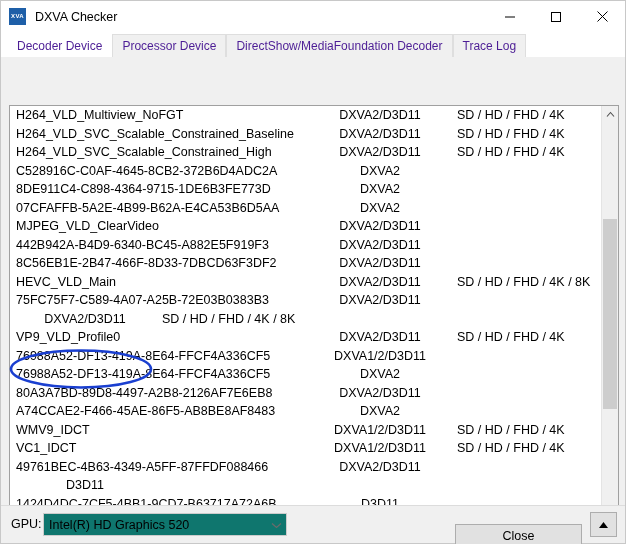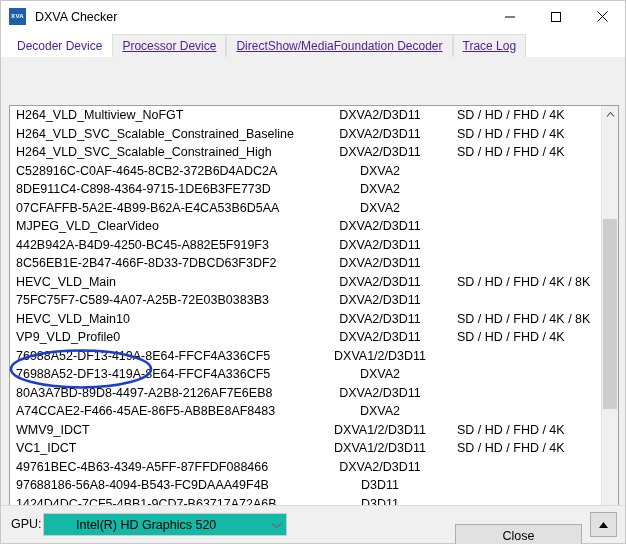--- a/index.html
+++ b/index.html
@@ -90,21 +90,20 @@
     background: #ffffff;
     border: 1px solid #ffffff;
     border-bottom: none;
     box-sizing: border-box;
     white-space: nowrap;
   }
   .tab.inactive {
     background: #f0f0f0;
     border: 1px solid #dedede;
     border-bottom: none;
-    text-decoration: underline;
   }
   .tab.active {
     background: #ffffff;
     border: 1px solid #ffffff;
     font-weight: normal;
   }
 
   
   #client {
     flex: 1 1 auto;
@@ -216,26 +215,25 @@
   #gpu-label {
     position: absolute;
     left: 10px; top: 11px;
     font-size: 12.5px;
     color: #000000;
   }
   #gpu-combo {
     position: absolute;
     left: 42px; top: 7px;
     width: 244px; height: 23px;
-    background: #14b8a6;
+    background: #0f766e;
     border: 1px solid #cccccc;
     box-sizing: border-box;
     display: flex;
     align-items: center;
-    padding-left: 27px;
   }
   #gpu-combo-text {
     flex: 1 1 auto;
     padding-left: 5px;
     font-size: 12.5px;
     color: #000000;
     white-space: nowrap;
     overflow: hidden;
   }
   #gpu-combo-arrow {
@@ -346,41 +344,40 @@
             <div class="c-name">07CFAFFB-5A2E-4B99-B62A-E4CA53B6D5AA</div>
             <div class="c-type">DXVA2</div>
             <div class="c-res"></div>
           </div>
           <div class="lv-row">
             <div class="c-name">MJPEG_VLD_ClearVideo</div>
             <div class="c-type">DXVA2/D3D11</div>
             <div class="c-res"></div>
           </div>
           <div class="lv-row">
-            <div class="c-name">442B942A-B4D9-4250-BC45-A882E5F919F3</div>
+            <div class="c-name">442B942A-B4D9-6340-BC45-A882E5F919F3</div>
             <div class="c-type">DXVA2/D3D11</div>
             <div class="c-res"></div>
           </div>
           <div class="lv-row">
             <div class="c-name">8C56EB1E-2B47-466F-8D33-7DBCD63F3DF2</div>
             <div class="c-type">DXVA2/D3D11</div>
             <div class="c-res"></div>
           </div>
           <div class="lv-row">
             <div class="c-name">HEVC_VLD_Main</div>
             <div class="c-type">DXVA2/D3D11</div>
             <div class="c-res">SD / HD / FHD / 4K / 8K</div>
           </div>
           <div class="lv-row">
             <div class="c-name">75FC75F7-C589-4A07-A25B-72E03B0383B3</div>
             <div class="c-type">DXVA2/D3D11</div>
             <div class="c-res"></div>
           </div>
           <div class="lv-row">
-            <div class="c-name">HEVC_VLD_Main10</div>
             <div class="c-type">DXVA2/D3D11</div>
             <div class="c-res">SD / HD / FHD / 4K / 8K</div>
           </div>
           <div class="lv-row">
             <div class="c-name">VP9_VLD_Profile0</div>
             <div class="c-type">DXVA2/D3D11</div>
             <div class="c-res">SD / HD / FHD / 4K</div>
           </div>
           <div class="lv-row">
             <div class="c-name">76988A52-DF13-419A-8E64-FFCF4A336CF5</div>
@@ -411,21 +408,20 @@
             <div class="c-name">VC1_IDCT</div>
             <div class="c-type">DXVA1/2/D3D11</div>
             <div class="c-res">SD / HD / FHD / 4K</div>
           </div>
           <div class="lv-row">
             <div class="c-name">49761BEC-4B63-4349-A5FF-87FFDF088466</div>
             <div class="c-type">DXVA2/D3D11</div>
             <div class="c-res"></div>
           </div>
           <div class="lv-row">
-            <div class="c-name">97688186-56A8-4094-B543-FC9DAAA49F4B</div>
             <div class="c-type">D3D11</div>
             <div class="c-res"></div>
           </div>
           <div class="lv-row">
             <div class="c-name">1424D4DC-7CF5-4BB1-9CD7-B63717A72A6B</div>
             <div class="c-type">D3D11</div>
             <div class="c-res"></div>
           </div>
           <div class="lv-row">
             <div class="c-name">C346E9A3-CBED-4D27-87CC-A70FB4DC8C27</div>

